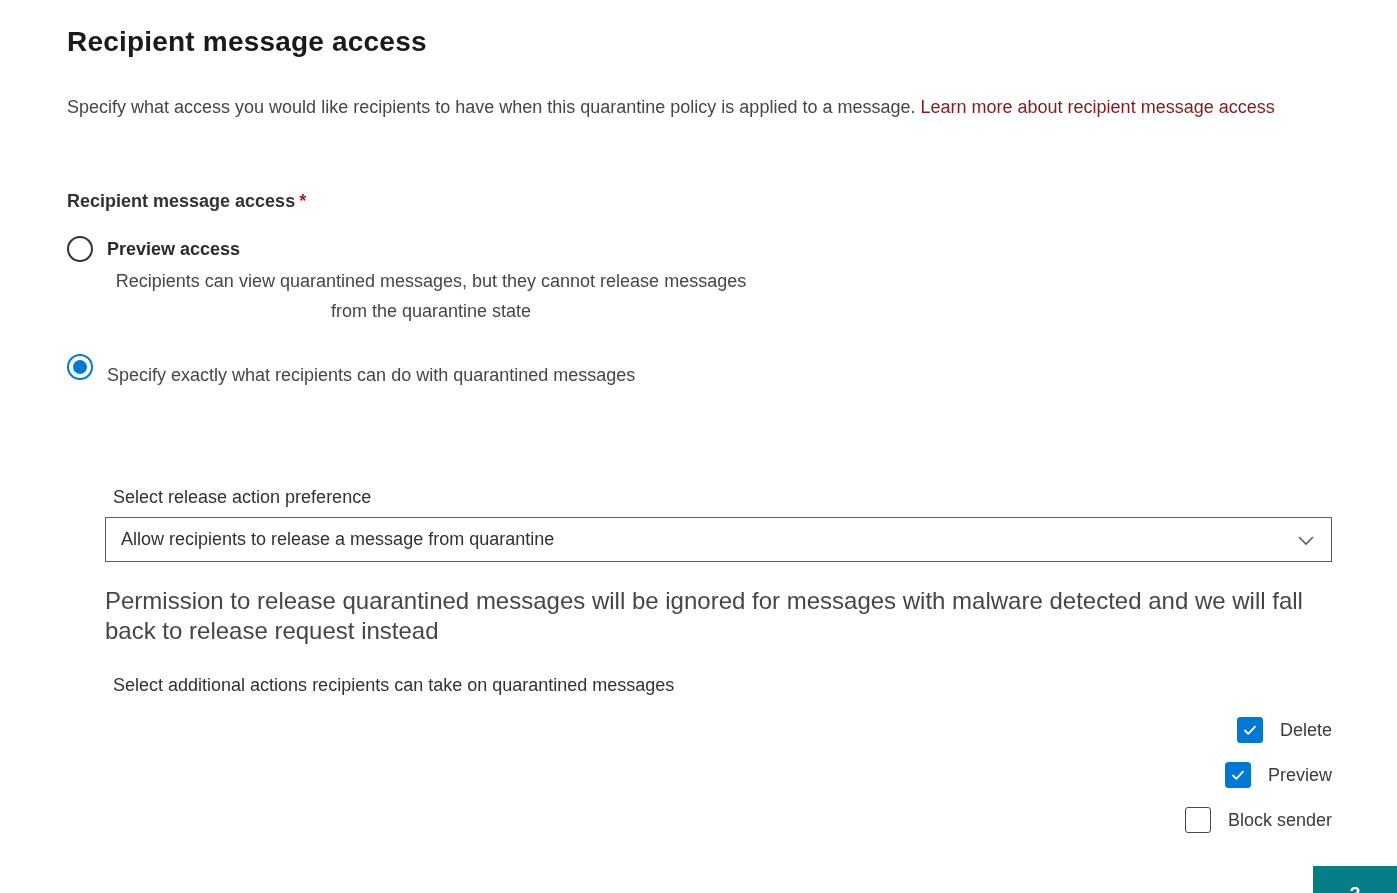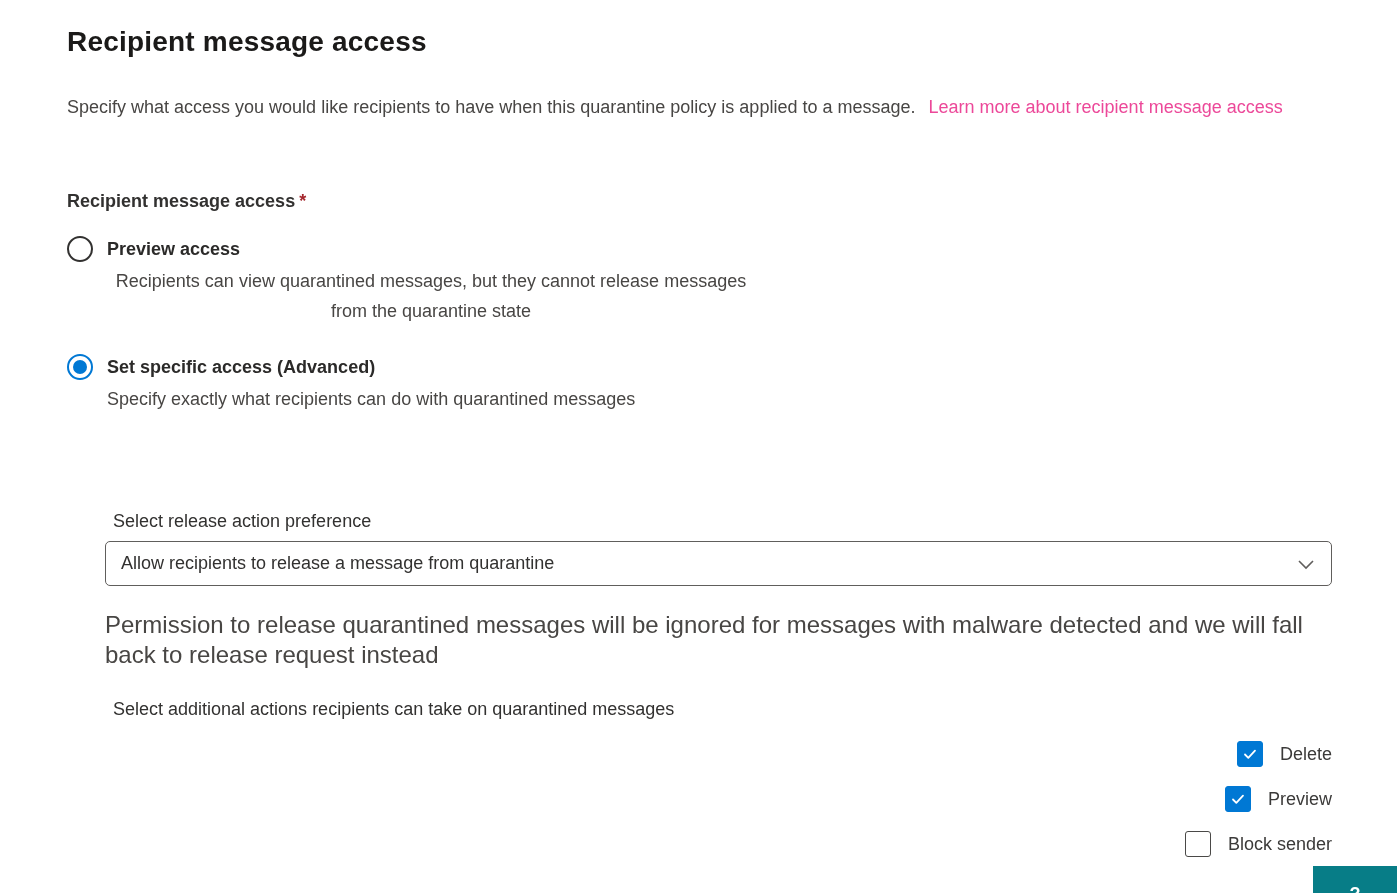--- a/index.html
+++ b/index.html
@@ -24,24 +24,23 @@
     letter-spacing: 0.2px;
   }
   .page-desc {
     margin-top: 33px;
     font-size: 18px;
     line-height: 28px;
     color: #484644;
     max-width: 1270px;
   }
   .page-desc a {
-    color: #ec4899;
+    color: #7f1d1d;
     text-decoration: none;
     cursor: pointer;
-    margin-left: 8px;
   }
   .field-label {
     margin-top: 69px;
     font-size: 18px;
     font-weight: 600;
     color: #323130;
     line-height: 22px;
   }
   .required {
     color: #a4262c;
@@ -101,21 +100,21 @@
     color: #323130;
     line-height: 22px;
     margin-left: 8px;
   }
   .dropdown {
     margin-top: 9px;
     height: 45px;
     width: 1229px;
     max-width: 100%;
     border: 1px solid #605e5c;
-    border-radius: 5px;
+    border-radius: 0;
     background: #ffffff;
     display: flex;
     align-items: center;
     justify-content: space-between;
     padding: 0 16px 0 15px;
     cursor: pointer;
   }
   .dropdown-value {
     font-size: 18px;
     color: #323130;
@@ -200,21 +199,20 @@
         <span class="radio-circle"></span>
         <div class="radio-text">
           <div class="radio-label">Preview access</div>
           <div class="radio-desc">Recipients can view quarantined messages, but they cannot release messages from the quarantine state</div>
         </div>
       </div>
 
       <div class="radio-option selected">
         <span class="radio-circle"></span>
         <div class="radio-text">
-          <div class="radio-label">Set specific access (Advanced)</div>
           <div class="radio-desc">Specify exactly what recipients can do with quarantined messages</div>
         </div>
       </div>
 
     </div>
 
     <div class="advanced-section">
 
       <div class="sub-label">Select release action preference</div>
 

